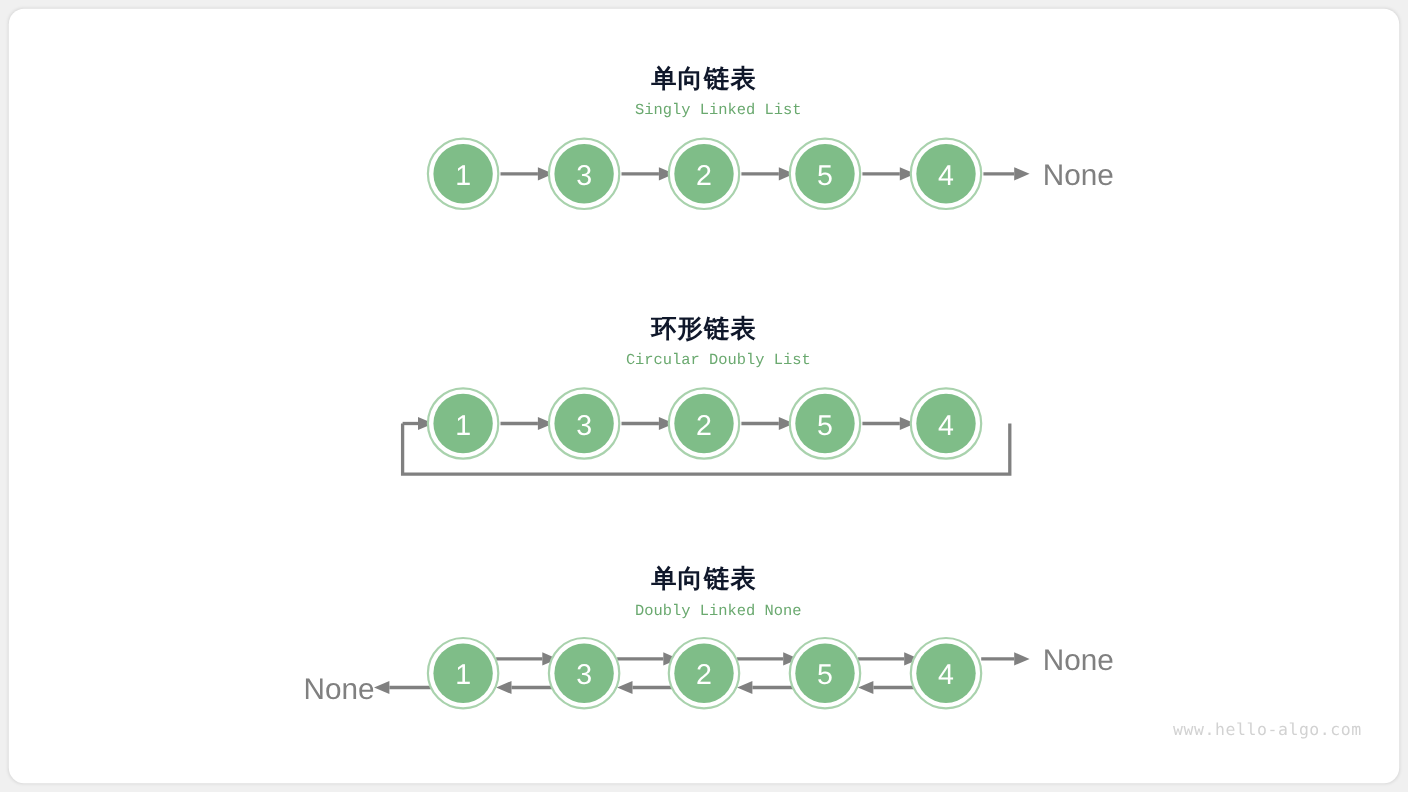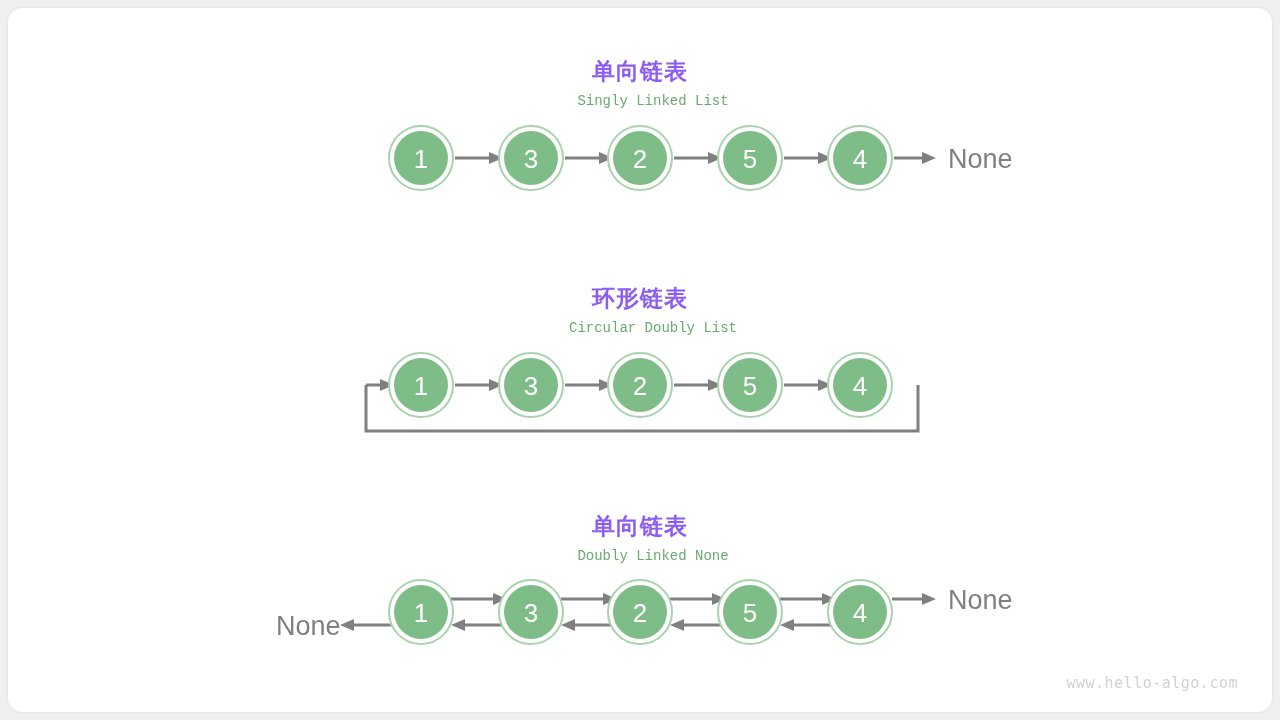--- a/index.html
+++ b/index.html
@@ -24,21 +24,21 @@
     box-shadow: 0 0 3px rgba(0,0,0,0.10);
     overflow: hidden;
   }
   .section { position: absolute; left: 0; top: 0; width: 100%; }
   .title {
     position: absolute;
     width: 100%;
     text-align: center;
     font-weight: bold;
     font-size: 23px;
-    color: #8b5cf6;
+    color: #0f172a;
     letter-spacing: 1px;
     font-family: "Liberation Sans", sans-serif;
   }
   .subtitle {
     position: absolute;
     width: 100%;
     text-align: center;
     font-size: 14px;
     color: #6aa96f;
     font-family: Liberation Mono, monospace;
@@ -66,21 +66,21 @@
   .edge-head { fill: #808080; }
   .none-label {
     fill: #808080;
     font-family: "Liberation Sans", sans-serif;
     font-size: 27px;
     dominant-baseline: central;
   }
   .watermark {
     position: absolute;
     right: 34px;
-    bottom: 20px;
+    bottom: 40px;
     color: #d2d2d2;
     font-size: 15px;
     font-family: "DejaVu Sans Mono", monospace;
     letter-spacing: 0.5px;
   }
 </style>
 </head>
 <body>
 
 <div id="card">

